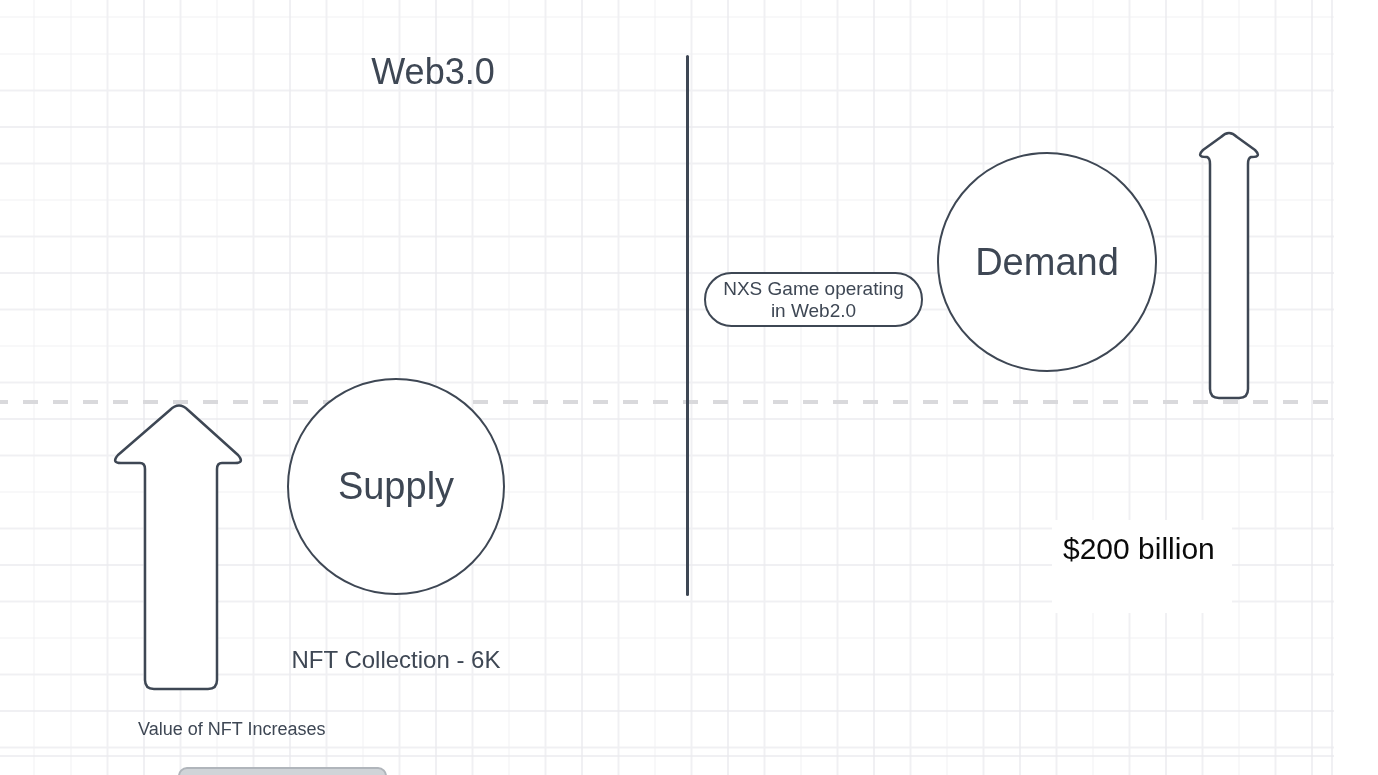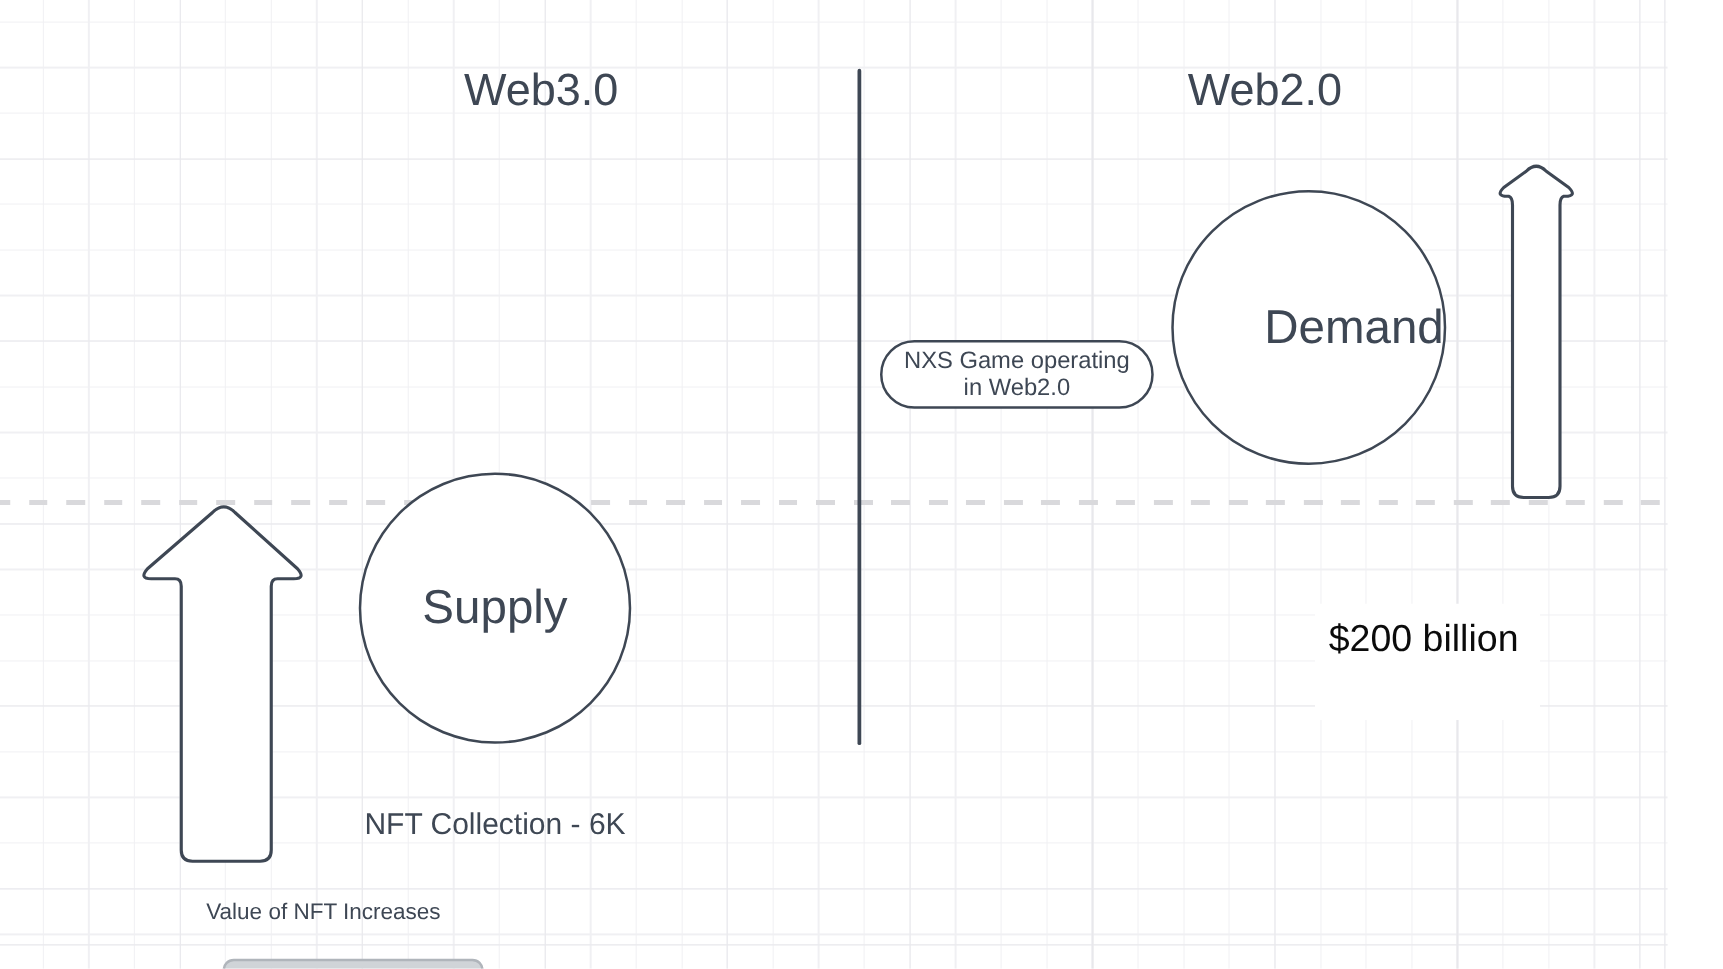--- a/index.html
+++ b/index.html
@@ -49,49 +49,49 @@
     background: #ffffff;
     border: 2px solid var(--stroke, #3e4754);
     display: flex; align-items: center; justify-content: center;
   }
   .circle-label {
     font-size: 38px;
     color: var(--shape-text, #3e4754);
     white-space: nowrap;
   }
   .supply-circle { left: 287px; top: 378px; width: 218px; height: 217px; }
-  .demand-circle { left: 937px; top: 152px; width: 220px; height: 220px; justify-content: flex-end; }
+  .demand-circle { left: 937px; top: 152px; width: 220px; height: 220px; }
 
   .stadium {
     left: 704px; top: 236px; width: 219px; height: 55px;
     border-radius: 28px;
     background: #ffffff;
     border: 2px solid var(--stroke, #3e4754);
     display: flex; flex-direction: column; align-items: center; justify-content: center;
     color: var(--shape-text, #3e4754);
     font-size: 19px; line-height: 22px;
     text-align: center;
     margin-top: 36px;
   }
 
   .annotation {
     color: var(--annotation-text, #3e4754);
     white-space: nowrap;
   }
   .nft-collection { left: 396px; top: 646px; font-size: 24px; transform: translateX(-50%); }
-  .value-of-nft   { left: 138px; top: 719px; font-size: 18px; margin-left: 27px; }
+  .value-of-nft   { left: 138px; top: 719px; font-size: 18px; }
 
   .black-text-box {
     background: #ffffff;
     color: var(--black-text, #0b0b0b);
     white-space: nowrap;
   }
   .gamers-box   { left: 1048px; top: 462px; width: 262px; height: 44px;
                   font-size: 30px; line-height: 44px; padding-left: 10px; }
-  .industry-box { left: 1052px; top: 483px; width: 180px; height: 93px;
+  .industry-box { left: 1052px; top: 520px; width: 180px; height: 93px;
                   font-size: 30px; line-height: 38px; padding: 10px 0 0 11px; }
 
   .gray-partial-shape {
     left: 178px; top: 767px; width: 209px; height: 30px;
     background: var(--gray-shape-fill, #d0d4d8);
     border: 2px solid var(--gray-shape-border, #b0b5bb);
     border-radius: 9px;
   }
 
   svg.arrow { display: block; }
@@ -101,21 +101,20 @@
 </head>
 <body>
 
 <div id="canvas">
 
   <div class="abs dashed-line"></div>
 
   <div class="abs v-divider"></div>
 
   <div class="abs section-title title-left">Web3.0</div>
-  <div class="abs section-title title-right">Web2.0</div>
 
   <div class="abs left-arrow-wrap">
     <svg class="arrow" width="140" height="293" viewBox="0 0 140 293">
       <path d="M 62 11
                Q 71 2 80 11
                L 130 56
                Q 137 64 127 64
                L 114 64
                Q 109 64 109 70
                L 109 281

